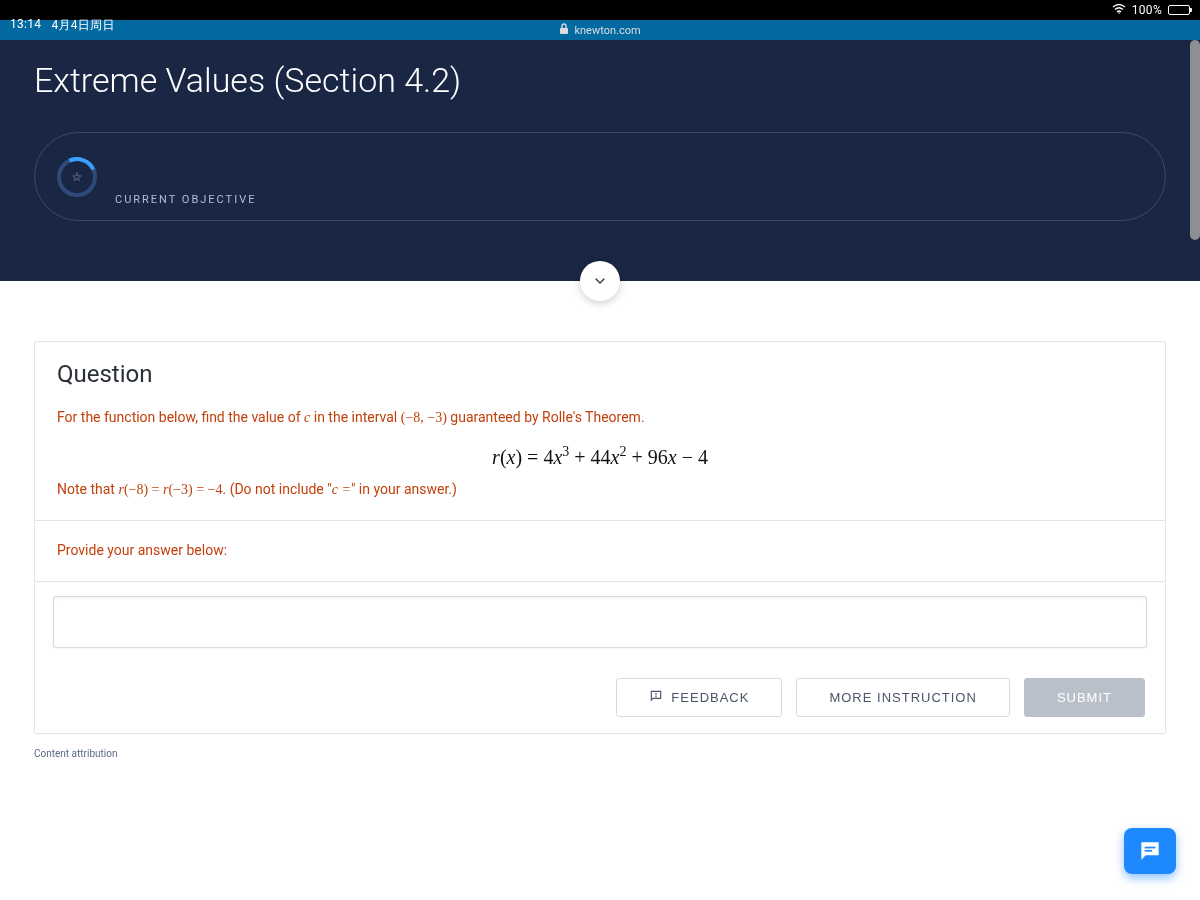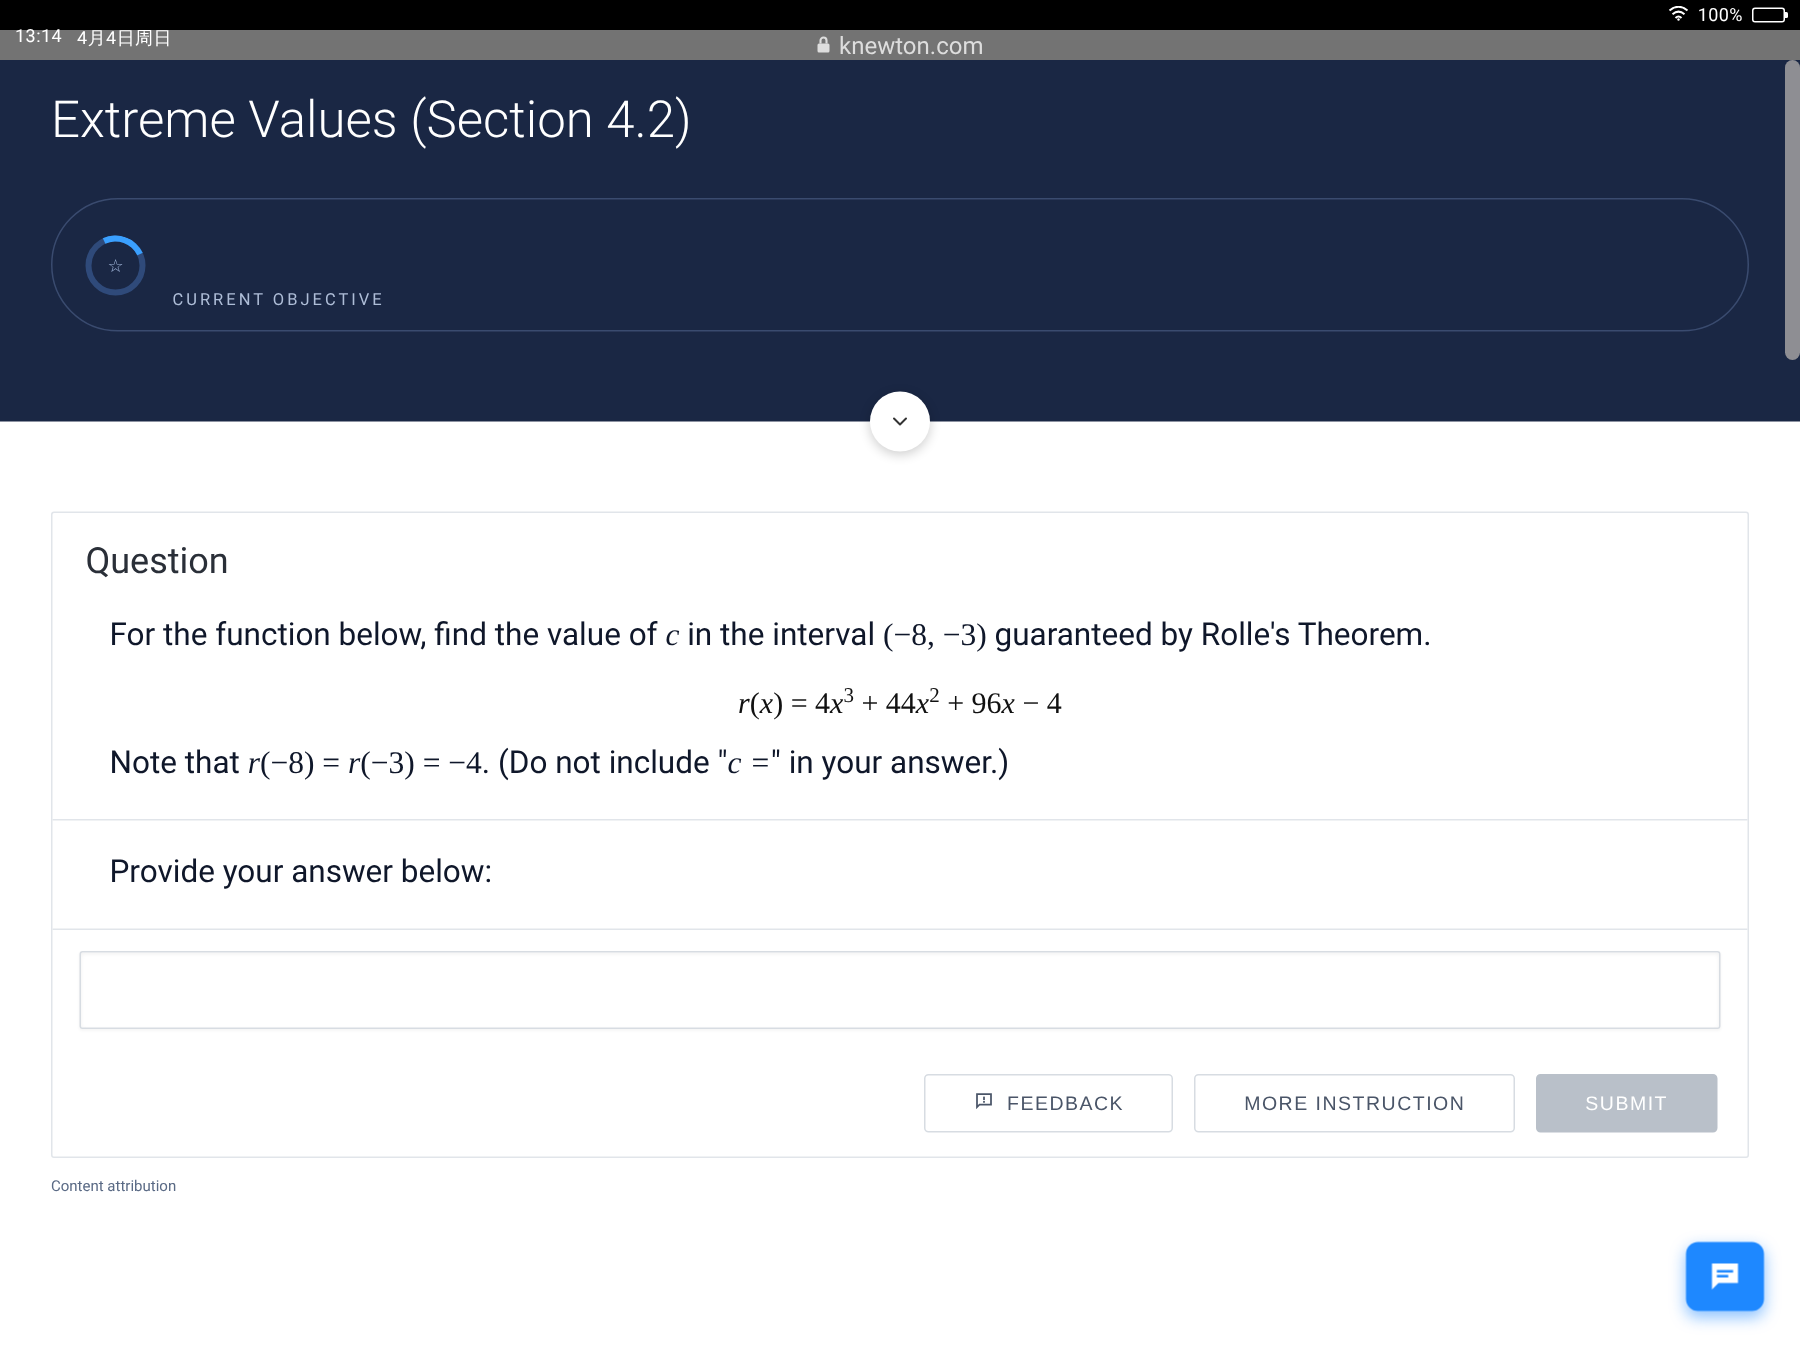--- a/index.html
+++ b/index.html
@@ -3,37 +3,37 @@
 <meta charset="utf-8">
 <style>
   * { margin: 0; padding: 0; box-sizing: border-box; }
   html, body { width: 1200px; height: 900px; font-family: -apple-system, BlinkMacSystemFont, "Segoe UI", Roboto, "Helvetica Neue", Arial, sans-serif; background:#fff; overflow:hidden; }
   .status-bar { width:100%; height:20px; background:#000; color:#fff; display:flex; align-items:center; font-size:12px; padding:0 10px; justify-content:space-between; letter-spacing:.3px;}
   .status-left { display:flex; gap:10px;margin-top:30px; }
   .status-right { display:flex; align-items:center; gap:6px; }
   .battery { width:22px; height:10px; border:1px solid #fff; border-radius:2px; position:relative; }
   .battery::after { content:""; position:absolute; right:-3px; top:2px; width:2px; height:4px; background:#fff; border-radius:0 1px 1px 0;}
   .battery-fill { background:#fff; height:100%; width:100%; }
-  .browser-bar { width:100%; height:20px; background:#737373; color:#ddd; display:flex; align-items:center; justify-content:center; font-size:16px; gap:5px;}
+  .browser-bar { width:100%; height:20px; background:#0369a1; color:#ddd; display:flex; align-items:center; justify-content:center; font-size:11px; gap:5px;}
   .header-dark { background:#1a2744; color:#fff; padding:20px 34px 60px 34px; position:relative; }
   .page-title { font-size:34px; font-weight:300; margin-bottom:32px; }
   .objective-pill { border:1px solid #3a4b6f; border-radius:999px; padding:12px 22px; display:flex; align-items:center; gap:18px; }
   .objective-icon { width:40px; height:40px; border-radius:50%; border:4px solid #2f4a7a; position:relative; display:flex; align-items:center; justify-content:center;}
   .objective-icon .arc { position:absolute; inset:-4px; border:4px solid transparent; border-top-color:#3aa0ff; border-radius:50%; transform:rotate(20deg);}
   .objective-icon .star { color:#9fb4d8; font-size:12px; }
   .objective-text .label { font-size:11px; letter-spacing:2px; color:#aebdd7; margin-bottom:2px;margin-top:48px;}
   .objective-text .value { font-size:18px; font-weight:300;}
   .expand-btn { position:absolute; left:50%; transform:translateX(-50%); bottom:-20px; width:40px; height:40px; border-radius:50%; background:#fff; box-shadow:0 2px 8px rgba(0,0,0,.2); display:flex; align-items:center; justify-content:center; cursor:pointer; border:none;}
   .expand-btn svg { width:16px; height:16px; stroke:#333; }
   .content { background:#fff; padding:60px 34px 20px 34px; }
   .card { border:1px solid #e1e5ea; border-radius:2px; }
   .card-section { padding:18px 22px; border-bottom:1px solid #e1e5ea; }
   .card-section:last-child { border-bottom:none; }
   .q-title { font-size:24px; font-weight:400; color:#2a2f38; margin-bottom:18px;}
-  .q-body { font-size:21px; color:#0f172a; line-height:1.7;margin-left:16px; }
+  .q-body { font-size:14px; color:#c2410c; line-height:1.7; }
   .formula { font-family: "Times New Roman", Times, serif; font-style: normal; font-size:20px; text-align:center; margin:14px 0 10px 0; color:#111;}
   .math-i { font-style: italic; font-family: "Times New Roman", Times, serif;}
   .answer-input-wrap { padding:14px 18px; }
   .answer-input { width:100%; height:52px; border:1px solid #d7dce2; border-radius:2px; box-shadow:0 1px 3px rgba(0,0,0,.06) inset, 0 1px 2px rgba(0,0,0,.04); padding:10px 12px; font-size:16px;}
   .actions { display:flex; justify-content:flex-end; gap:14px; padding:16px 20px; }
   .btn { display:inline-flex; align-items:center; gap:8px; font-size:13px; letter-spacing:1px; padding:10px 32px; border-radius:3px; border:1px solid #d7dce2; background:#fff; color:#4a5568; cursor:pointer;}
   .btn.submit { background:#b9c0c9; color:#fff; border-color:#b9c0c9; }
   .attrib { color:#5a6a85; font-size:10px; margin-top:14px; cursor:pointer; }
   .chat-fab { position:fixed; right:24px; bottom:26px; width:52px; height:46px; background:#1e88ff; border-radius:8px; display:flex; align-items:center; justify-content:center; box-shadow:0 4px 10px rgba(30,136,255,.5); cursor:pointer;}
   .chat-fab svg { width:26px; height:26px; fill:#fff;}

